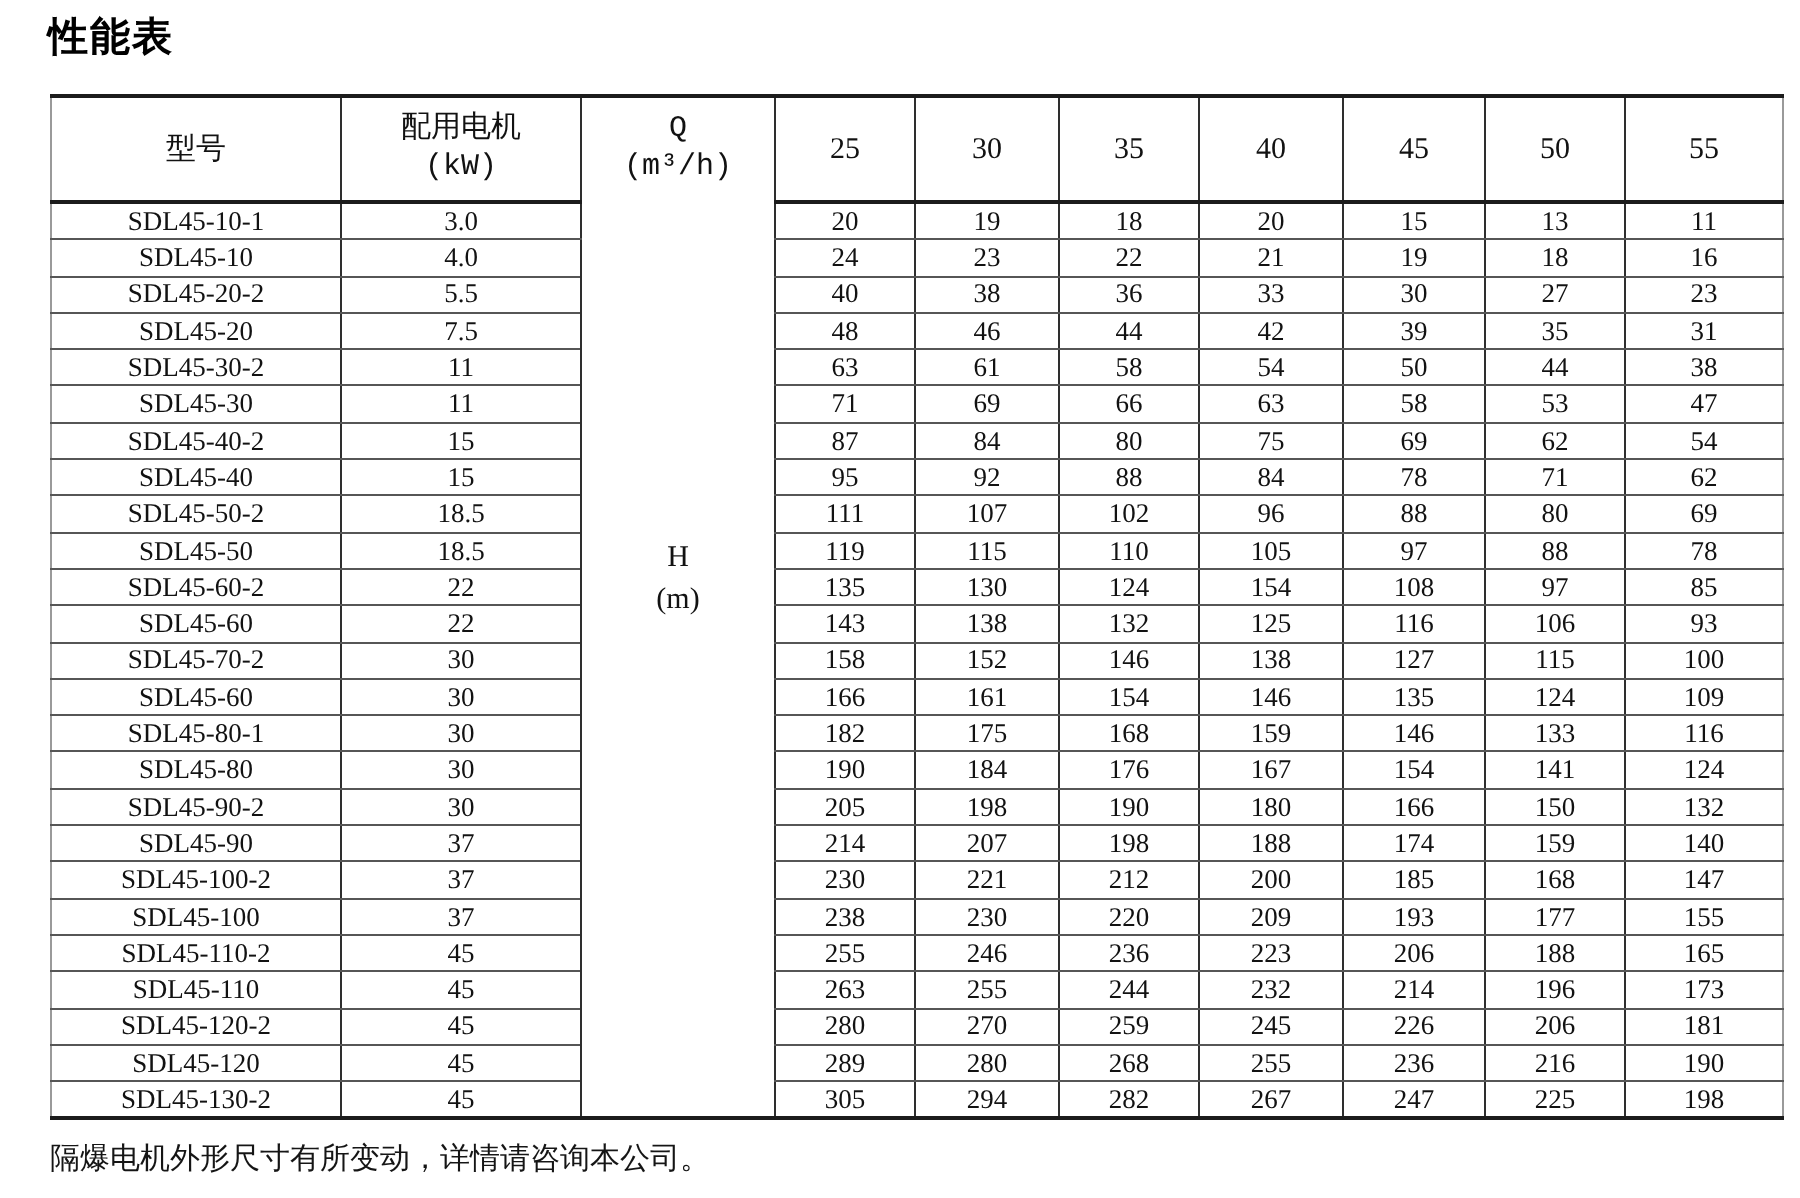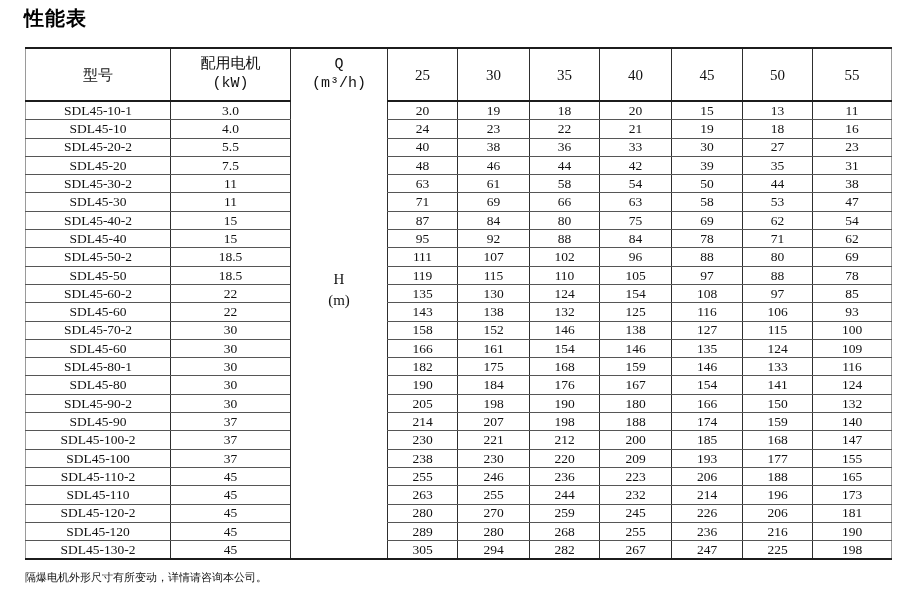--- a/index.html
+++ b/index.html
@@ -50,21 +50,21 @@
   .perf-table tbody td.c-hm {
     border-top: none; border-bottom: none;
     font-size: 15px;
   }
   .perf-table tbody td.c-hm .hwrap {
     transform: translateY(-40px); line-height: 1.4;
   }
 
   .footnote {
     position: absolute; left: 25px; top: 570px; margin: 0;
-    font-size: 11px; color: #151515;
+    font-size: 15px; color: #151515;
     font-family: Liberation Serif, serif;
   }
 </style>
 </head>
 <body>
 
 <div class="page">
 
   <h1 class="title">性能表</h1>
 

